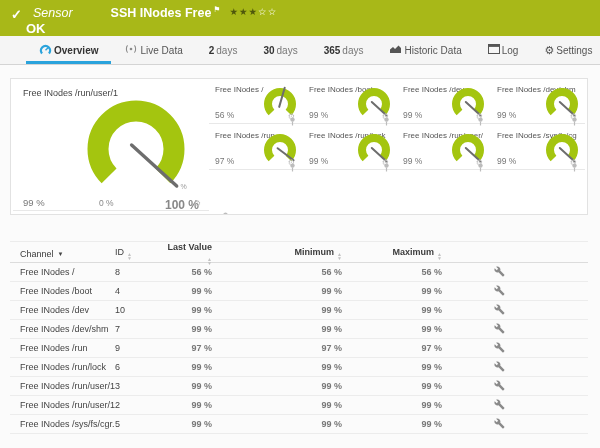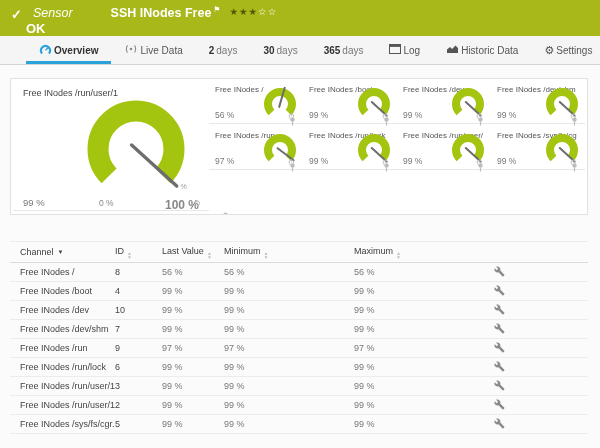--- a/index.html
+++ b/index.html
@@ -46,21 +46,21 @@
   .s-tile svg { position:absolute; right:2px; top:4px; }
   .s-tile .g-val { position:absolute; left:6px; bottom:3px; font-size:8.5px; color:#777; }
 
   
   .channel-table { position:absolute; top:241px; left:10px; width:578px; border-top:1px solid #ececec; }
   .t-row { display:grid; grid-template-columns:105px 47px 62px 130px 100px 90px 1fr;
            align-items:center; height:19px; border-bottom:1px solid #ececec; font-size:9px; color:#444; }
   .t-row.head { height:21px; border-bottom:1px solid #dcdcdc; color:#3c3c3c; }
   .t-row > div { padding-left:0; }
   .c-channel { padding-left:10px !important; white-space:nowrap; overflow:hidden; }
-  .c-num { text-align:left; padding-right:12px !important; color:#777; }
+  .c-num { text-align:right; padding-right:12px !important; color:#777;font-weight:bold; }
   .head .c-num { color:#3c3c3c; }
   .c-wrench { text-align:center; }
   .sort-dn { font-size:6px; color:#444; margin-left:4px; vertical-align:1px; }
   .sort-ud { display:inline-flex; flex-direction:column; font-size:5px; line-height:4px; color:#c2c2c2;
              margin-left:3px; vertical-align:-1px; }
   .wrench-btn { display:inline-block; cursor:pointer; line-height:0; }
 </style>
 </head>
 <body>
 
@@ -93,31 +93,31 @@
     </div>
     <div class="tab">
       <b>30</b>
       <span class="dim">days</span>
     </div>
     <div class="tab">
       <b>365</b>
       <span class="dim">days</span>
     </div>
     <div class="tab">
+      <span><svg width="13" height="10" viewBox="0 0 13 10">
+          <path d="M1 9 V5.5 L4 3 L6 5 L9.5 1.5 L12 4 V9 Z" fill="#555"></path>
+        </svg></span>
+      <span>Historic Data</span>
+    </div>
+    <div class="tab">
       <span><svg width="12" height="10" viewBox="0 0 12 10">
           <rect x="0.5" y="0.5" width="11" height="9" fill="none" stroke="#555"></rect>
           <rect x="0.5" y="0.5" width="11" height="2.4" fill="#555"></rect>
         </svg></span>
       <span>Log</span>
-    </div>
-    <div class="tab">
-      <span><svg width="13" height="10" viewBox="0 0 13 10">
-          <path d="M1 9 V5.5 L4 3 L6 5 L9.5 1.5 L12 4 V9 Z" fill="#555"></path>
-        </svg></span>
-      <span>Historic Data</span>
     </div>
     <div class="tab">
       <span><span class="gear-glyph">⚙</span></span>
       <span>Settings</span>
     </div>
   </nav>
 
 <section class="gauges-panel">
   <div class="big-tile">
     <div class="g-title">Free INodes /run/user/1</div>

